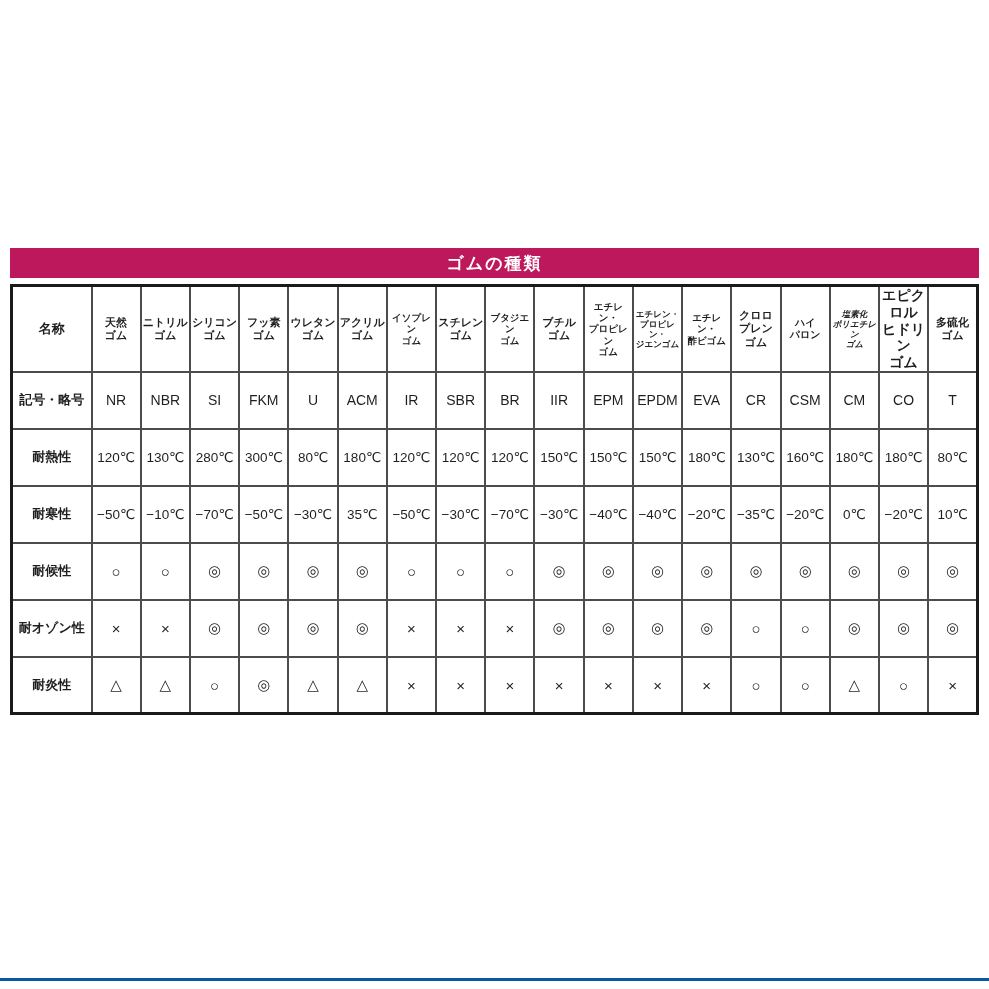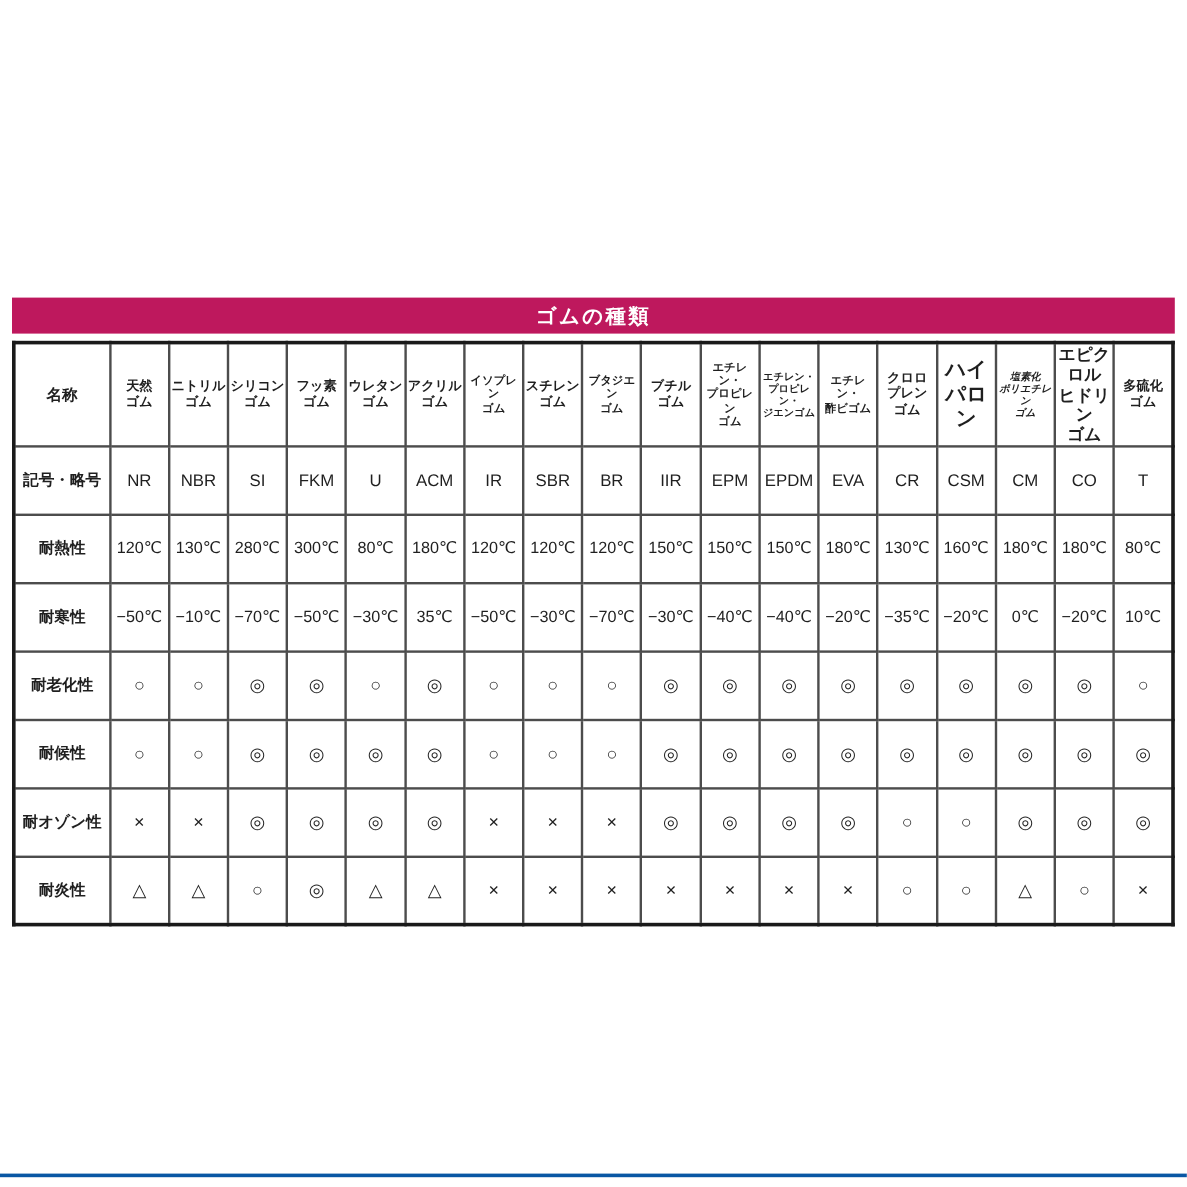--- a/index.html
+++ b/index.html
@@ -74,21 +74,21 @@
         <td class="col-head" style="font-size: 11px;"><span>ウレタン</span><br><span>ゴム</span></td>
         <td class="col-head" style="font-size: 11px;"><span>アクリル</span><br><span>ゴム</span></td>
         <td class="col-head" style="font-size: 9.5px;"><span>イソプレン</span><br><span>ゴム</span></td>
         <td class="col-head" style="font-size: 11px;"><span>スチレン</span><br><span>ゴム</span></td>
         <td class="col-head" style="font-size: 9.5px;"><span>ブタジエン</span><br><span>ゴム</span></td>
         <td class="col-head" style="font-size: 11px;"><span>ブチル</span><br><span>ゴム</span></td>
         <td class="col-head" style="font-size: 9.5px;"><span>エチレン・</span><br><span>プロピレン</span><br><span>ゴム</span></td>
         <td class="col-head" style="font-size: 8.5px;"><span>エチレン・</span><br><span>プロピレン・</span><br><span>ジエンゴム</span></td>
         <td class="col-head" style="font-size: 9.5px;"><span>エチレン・</span><br><span>酢ビゴム</span></td>
         <td class="col-head" style="font-size: 11px;"><span>クロロ</span><br><span>プレン</span><br><span>ゴム</span></td>
-        <td class="col-head" style="font-size: 17px;"><span>ハイ</span><br><span>パロン</span></td>
+        <td class="col-head" style="font-size: 10px;"><span>ハイ</span><br><span>パロン</span></td>
         <td class="col-head" style="font-size: 8.5px; font-style: italic;"><span>塩素化</span><br><span>ポリエチレン</span><br><span>ゴム</span></td>
         <td class="col-head" style="font-size: 14px;"><span>エピクロル</span><br><span>ヒドリン</span><br><span>ゴム</span></td>
         <td class="col-head" style="font-size: 11px;"><span>多硫化</span><br><span>ゴム</span></td>
       </tr>
       <tr>
         <td class="row-label">記号・略号</td>
         <td class="code-cell">NR</td>
         <td class="code-cell">NBR</td>
         <td class="code-cell">SI</td>
         <td class="code-cell">FKM</td>
@@ -143,41 +143,20 @@
         <td class="temp-cell">−40℃</td>
         <td class="temp-cell">−40℃</td>
         <td class="temp-cell">−20℃</td>
         <td class="temp-cell">−35℃</td>
         <td class="temp-cell">−20℃</td>
         <td class="temp-cell">0℃</td>
         <td class="temp-cell">−20℃</td>
         <td class="temp-cell">10℃</td>
       </tr>
       <tr>
-        <td class="row-label">耐老化性</td>
-        <td class="mark-cell">○</td>
-        <td class="mark-cell">○</td>
-        <td class="mark-cell">◎</td>
-        <td class="mark-cell">◎</td>
-        <td class="mark-cell">○</td>
-        <td class="mark-cell">◎</td>
-        <td class="mark-cell">○</td>
-        <td class="mark-cell">○</td>
-        <td class="mark-cell">○</td>
-        <td class="mark-cell">◎</td>
-        <td class="mark-cell">◎</td>
-        <td class="mark-cell">◎</td>
-        <td class="mark-cell">◎</td>
-        <td class="mark-cell">◎</td>
-        <td class="mark-cell">◎</td>
-        <td class="mark-cell">◎</td>
-        <td class="mark-cell">◎</td>
-        <td class="mark-cell">○</td>
-      </tr>
-      <tr>
         <td class="row-label">耐候性</td>
         <td class="mark-cell">○</td>
         <td class="mark-cell">○</td>
         <td class="mark-cell">◎</td>
         <td class="mark-cell">◎</td>
         <td class="mark-cell">◎</td>
         <td class="mark-cell">◎</td>
         <td class="mark-cell">○</td>
         <td class="mark-cell">○</td>
         <td class="mark-cell">○</td>

